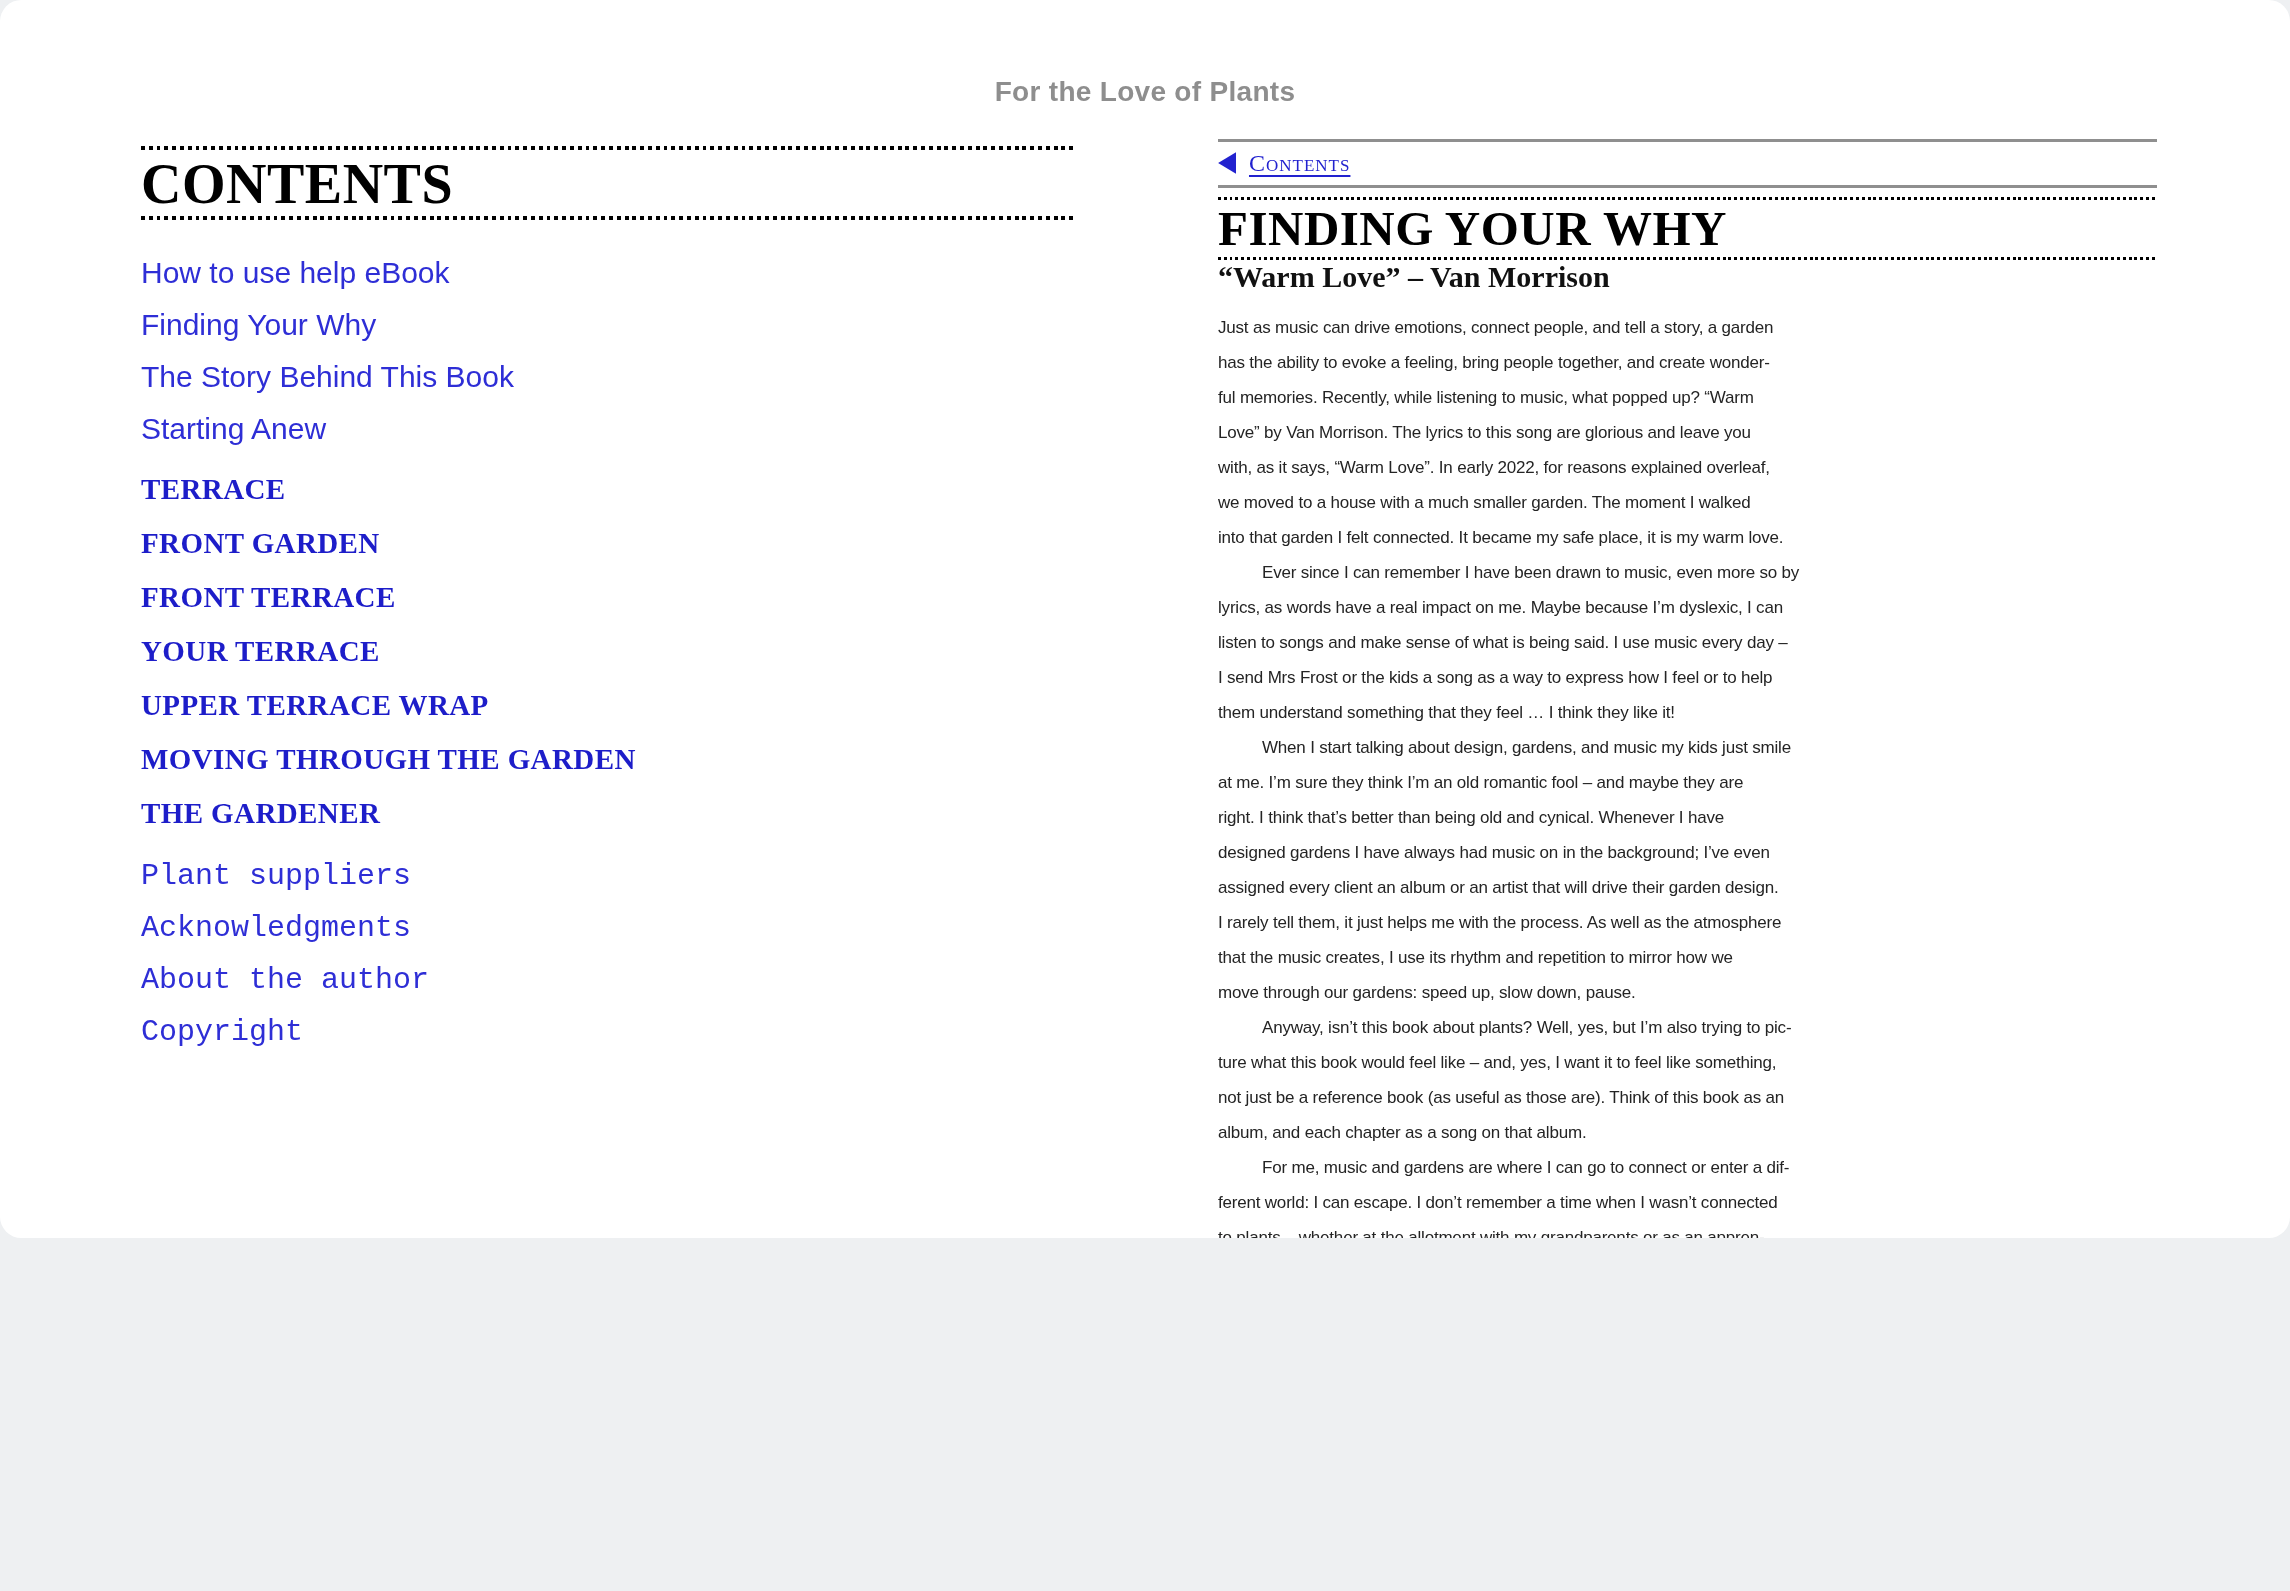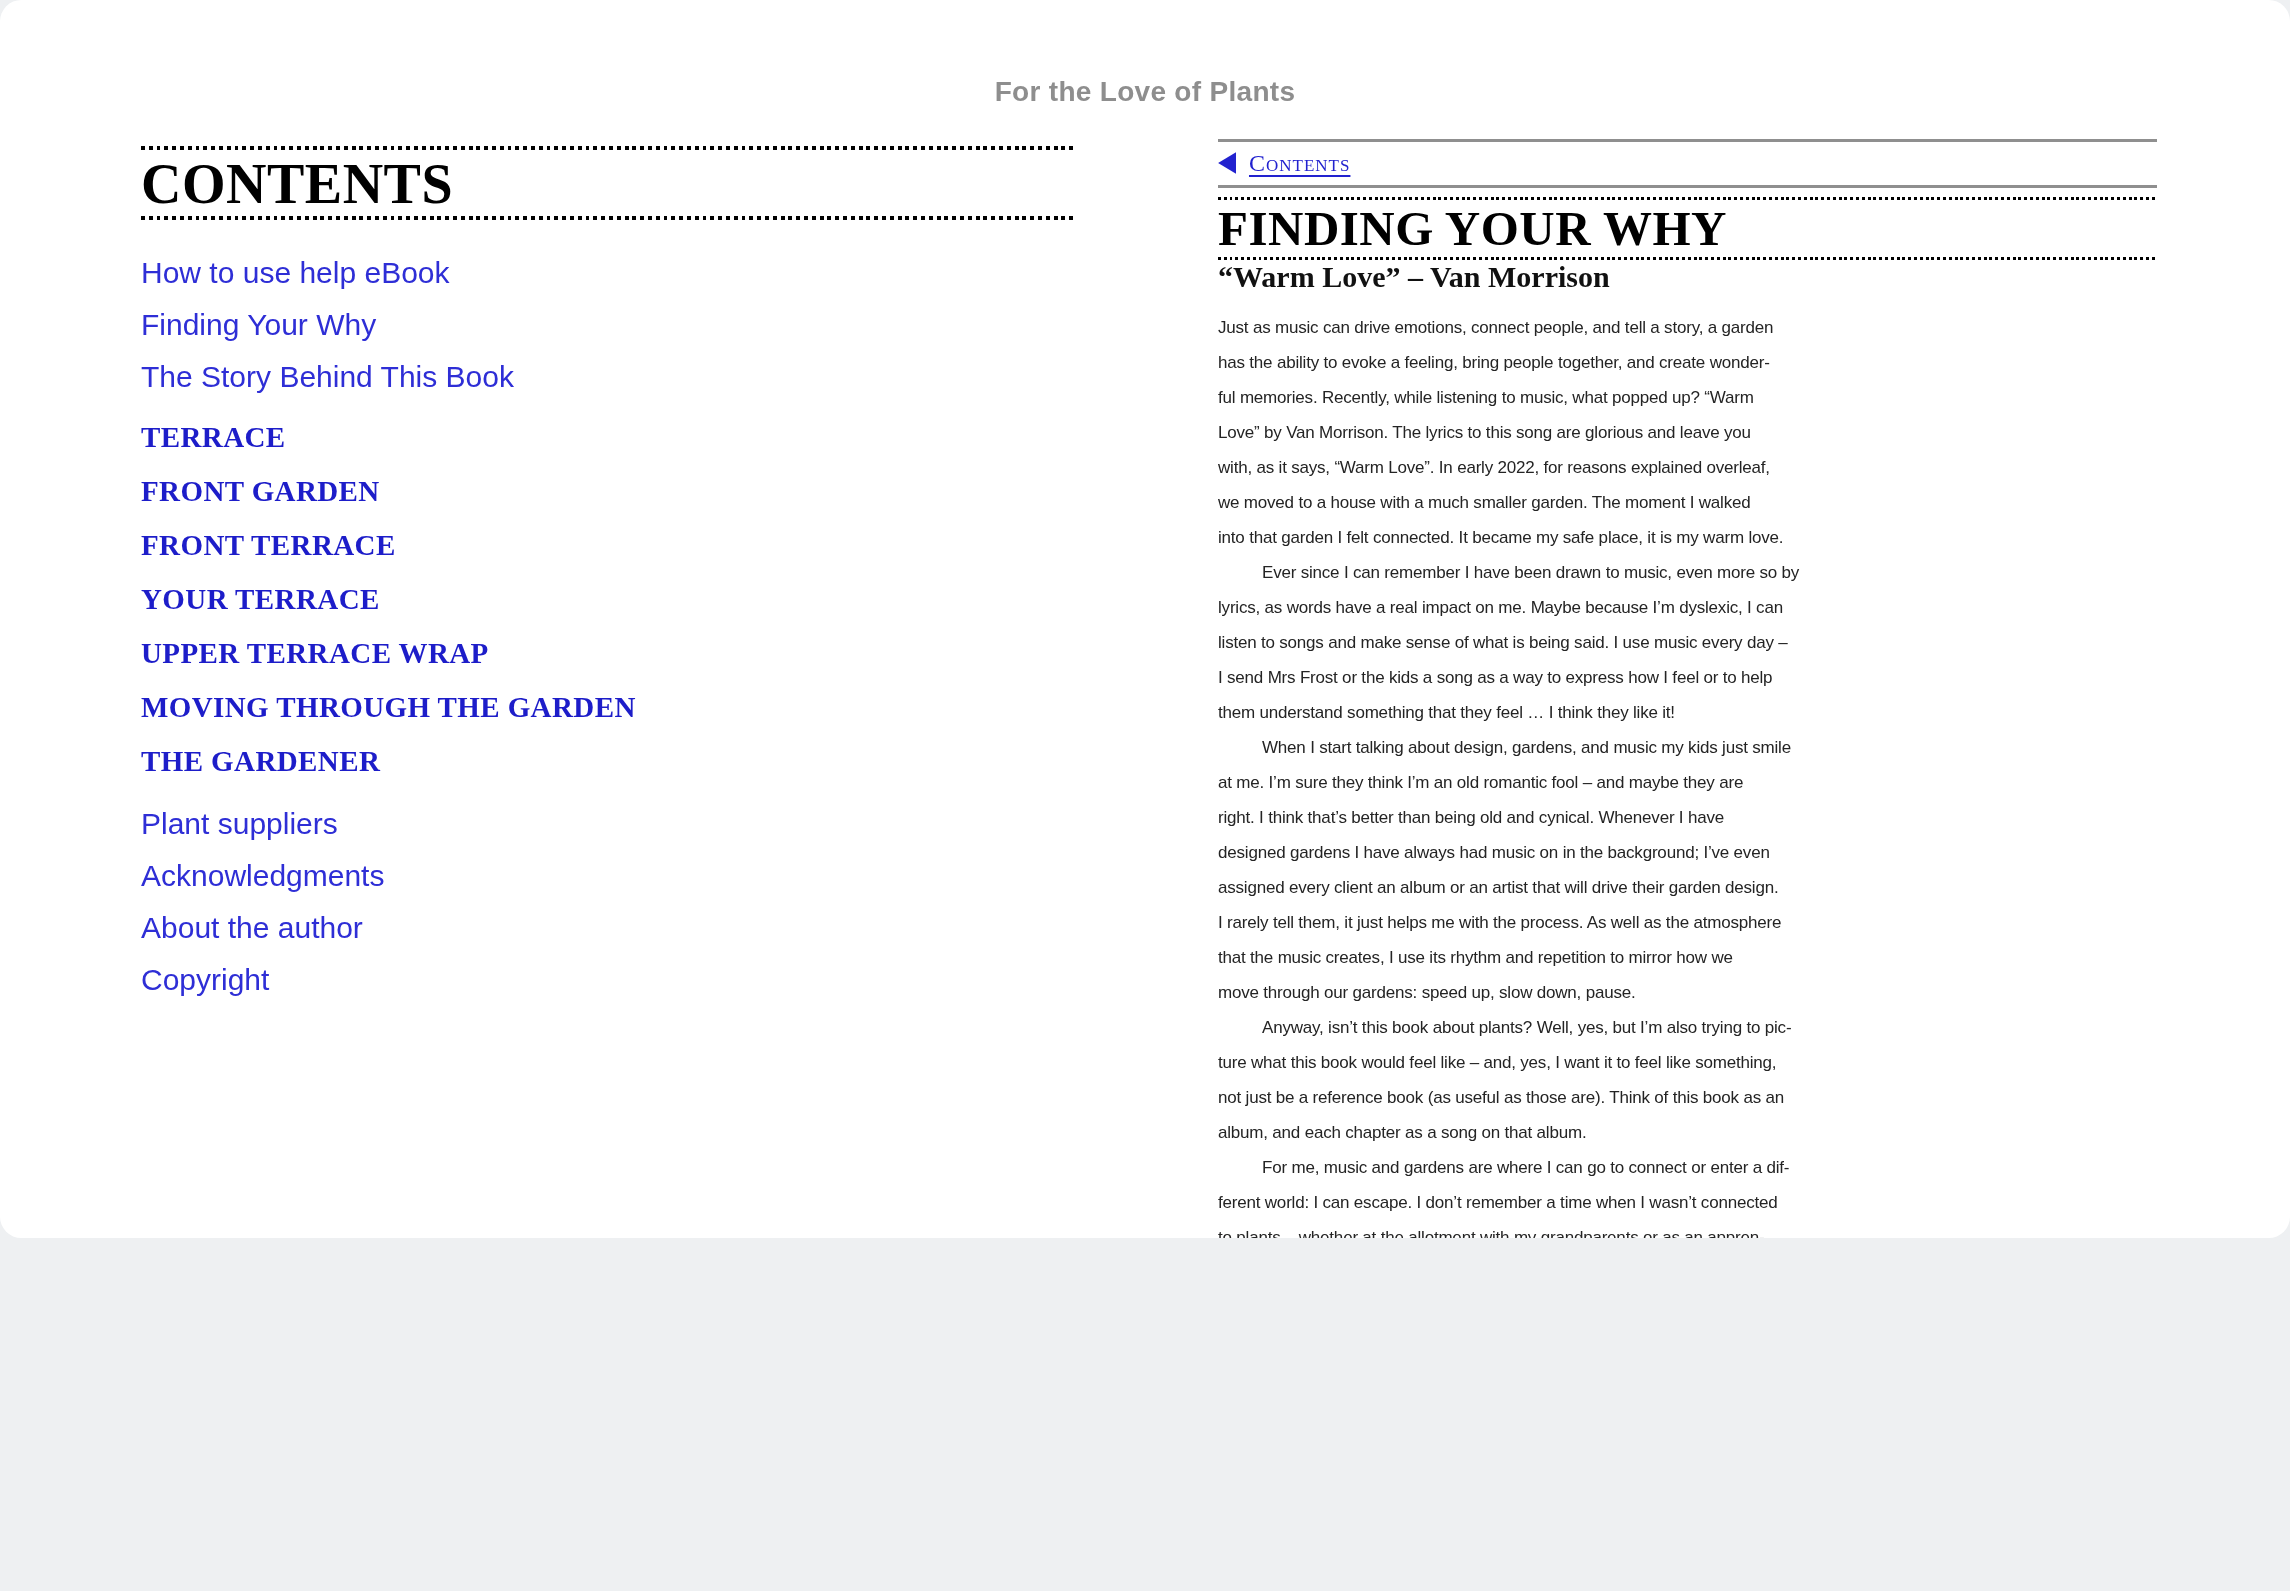--- a/index.html
+++ b/index.html
@@ -35,21 +35,21 @@
   .toc a { text-decoration:none; cursor:pointer; }
   .toc-front { margin-top:27px; }
   .toc-front li, .toc-back li { font-size:30px; line-height:52px; }
   .toc-front a, .toc-back a { color:#2e2ed6; }
   .toc-chapters { margin-top:7.8px; }
   .toc-chapters li {
     font-family:"Liberation Serif", serif; font-weight:bold;
     font-size:29px; line-height:54px; letter-spacing:0.4px;
   }
   .toc-chapters a { color:#1d1dc9; }
-  .toc-back { margin-top:9.7px; }
+  .toc-back { margin-top:9.7px;font-family:Liberation Mono, monospace; }
 
   
   .right-col { position:absolute; left:1218px; top:139px; width:939px; }
   .hrule { height:2.9px; background:#8f8f8f; }
   .backlink-row { height:43px; display:flex; align-items:center; }
   .backlink { display:inline-flex; align-items:center; gap:12.6px; cursor:pointer; text-decoration:none; }
   .tri-icon { display:inline-block; line-height:0; }
   .backlink-label {
     font-family:"Liberation Serif", serif; font-variant:small-caps;
     font-size:24px; letter-spacing:1px; color:#2222cf;
@@ -86,20 +86,21 @@
     <div class="dotted"></div>
 
     <ul class="toc toc-front">
 
         <li><a>How to use help eBook</a></li>
 
         <li><a>Finding Your Why</a></li>
 
         <li><a>The Story Behind This Book</a></li>
 
+        <li><a>Starting Anew</a></li>
       </ul>
 
     <ul class="toc toc-chapters">
 
         <li><a>TERRACE</a></li>
 
         <li><a>FRONT GARDEN</a></li>
 
 
         <li><a>FRONT TERRACE</a></li>

